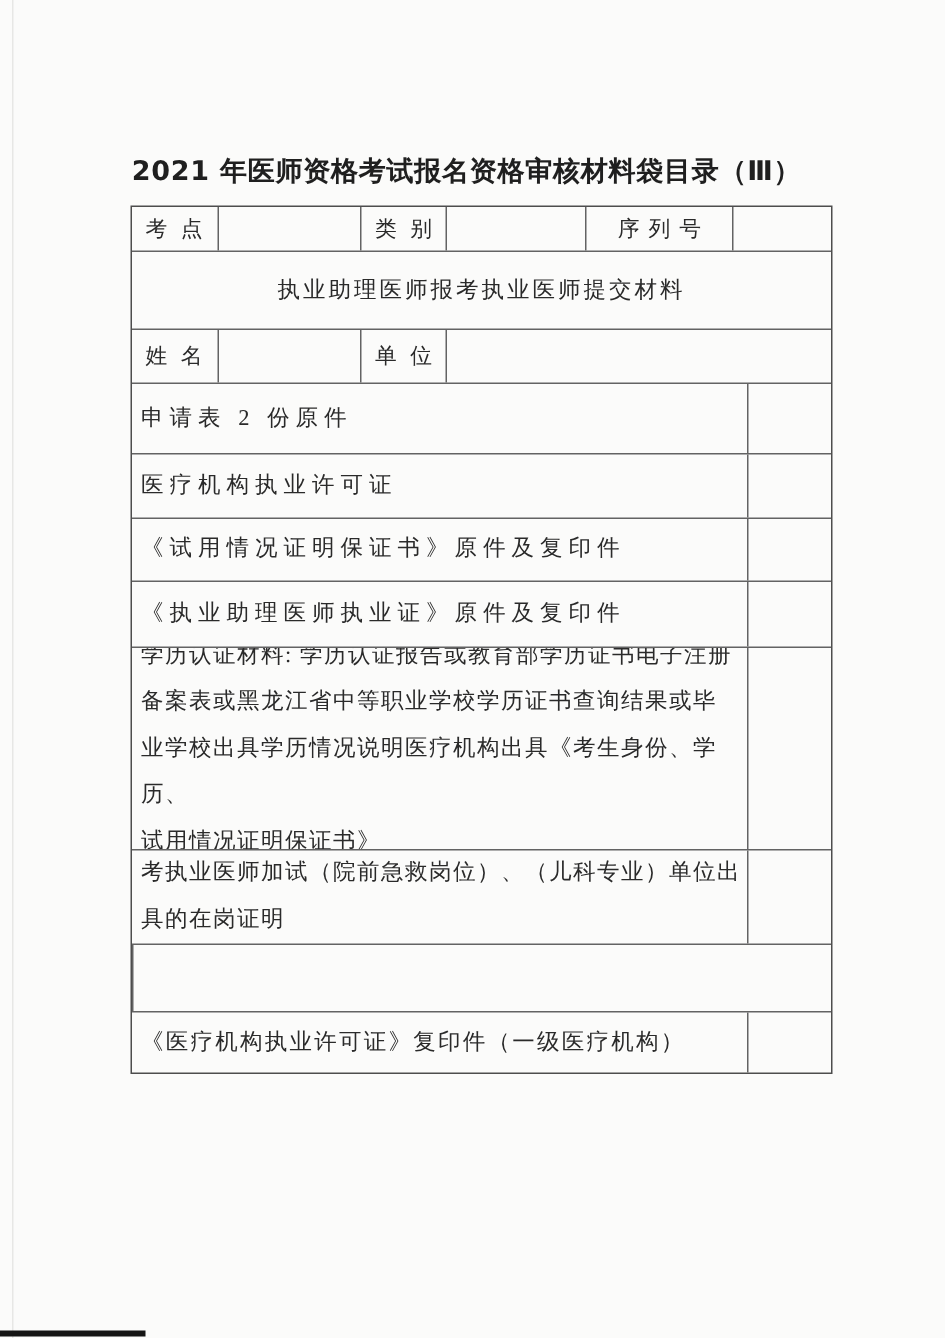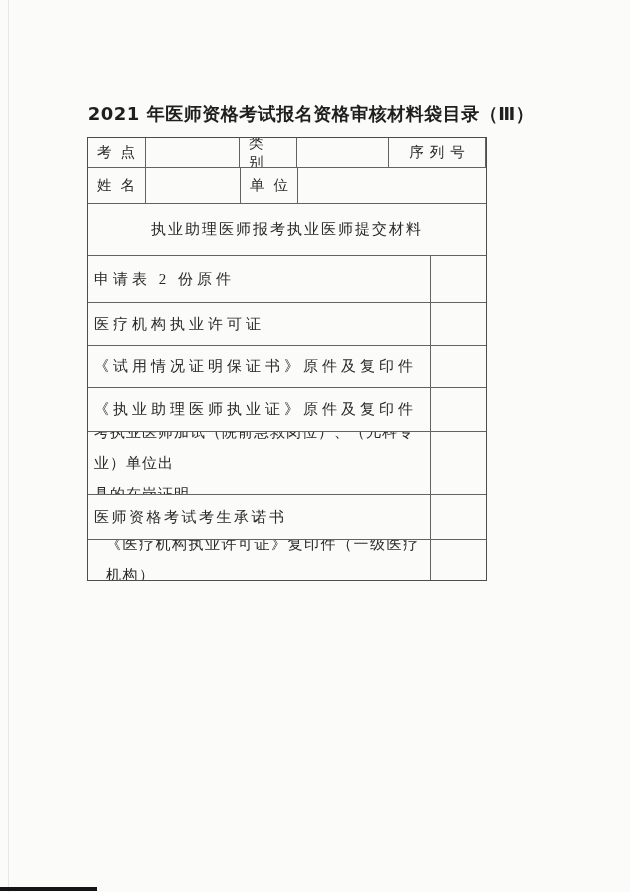--- a/index.html
+++ b/index.html
@@ -32,31 +32,31 @@
     text-align: center;
     font-family: "DejaVu Sans", "Liberation Sans", sans-serif;
     font-weight: bold;
     font-size: 18px;
     letter-spacing: 0.5px;
     color: #1f1f1f;
     white-space: nowrap;
   }
   .doc-table {
     position: absolute; top: 137px; left: 87px;
-    width: 400px;
+    width: 468px;
     border: 1px solid #4d4d4d;
     box-sizing: border-box;
     background: transparent;
   }
   .row {
     display: flex;
     box-sizing: border-box;
     border-bottom: 1px solid #636363;
   }
-  .row:last-child { border-bottom: none; margin-left: 12px; }
+  .row:last-child { border-bottom: none; }
   .cell {
     box-sizing: border-box;
     display: flex;
     align-items: center;
     overflow: hidden;
   }
   .cell.rb { border-right: 1px solid #636363; }
   .label-cell {
     font-size: 14.5px;
     letter-spacing: 9px;
@@ -115,29 +115,29 @@
       <div class="cell rb label-cell w-a">考点</div>
       <div class="cell rb w-b"></div>
       <div class="cell rb label-cell w-c">类别</div>
       <div class="cell rb w-d"></div>
       <div class="cell rb center-label label-cell w-e">
           <span>序列号</span>
         </div>
       <div class="cell grow"></div>
     </div>
 
+    <div class="row" style="height:52px">
+      <div class="cell grow section-header-cell">执业助理医师报考执业医师提交材料</div>
+    </div>
+
     <div class="row" style="height:36px">
       <div class="cell rb label-cell w-a">姓名</div>
       <div class="cell rb w-b"></div>
       <div class="cell rb label-cell w-c">单位</div>
       <div class="cell grow"></div>
-    </div>
-
-    <div class="row" style="height:52px">
-      <div class="cell grow section-header-cell">执业助理医师报考执业医师提交材料</div>
     </div>
 
     <div class="row" style="height:47px">
       <div class="cell item-text-cell">
           <span class="txt">申请表 2 份原件</span>
         </div>
       <div class="cell check-cell"></div>
     </div>
 
     <div class="row" style="height:43px">
@@ -155,33 +155,39 @@
       <div class="cell check-cell"></div>
     </div>
 
     <div class="row" style="height:44px">
       <div class="cell item-text-cell">
           <span class="txt">《执业助理医师执业证》原件及复印件</span>
         </div>
       <div class="cell check-cell"></div>
     </div>
 
+    <div class="row" style="height:135px">
+      <div class="cell item-text-cell">
+          <span class="txt tight">学历认证材料: 学历认证报告或教育部学历证书电子注册
+备案表或黑龙江省中等职业学校学历证书查询结果或毕
+业学校出具学历情况说明医疗机构出具《考生身份、学历、
+试用情况证明保证书》</span>
+        </div>
+      <div class="cell check-cell"></div>
+    </div>
 
     <div class="row" style="height:63px">
       <div class="cell item-text-cell">
           <span class="txt tight">考执业医师加试（院前急救岗位）、（儿科专业）单位出
 具的在岗证明</span>
         </div>
       <div class="cell check-cell"></div>
     </div>
 
     <div class="row" style="height:45px">
-      <div class="cell item-text-cell">
-          <span class="txt" style="letter-spacing:2.5px">医师资格考试考生承诺书</span>
-        </div>
       <div class="cell check-cell"></div>
     </div>
 
     <div class="row" style="height:40px">
       <div class="cell item-text-cell">
           <span class="txt" style="letter-spacing:1.5px">《医疗机构执业许可证》复印件（一级医疗机构）</span>
         </div>
       <div class="cell check-cell"></div>
     </div>
 

